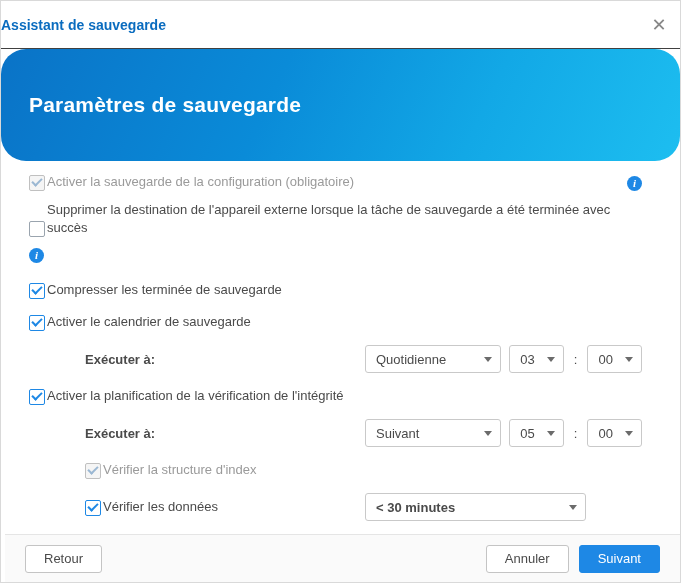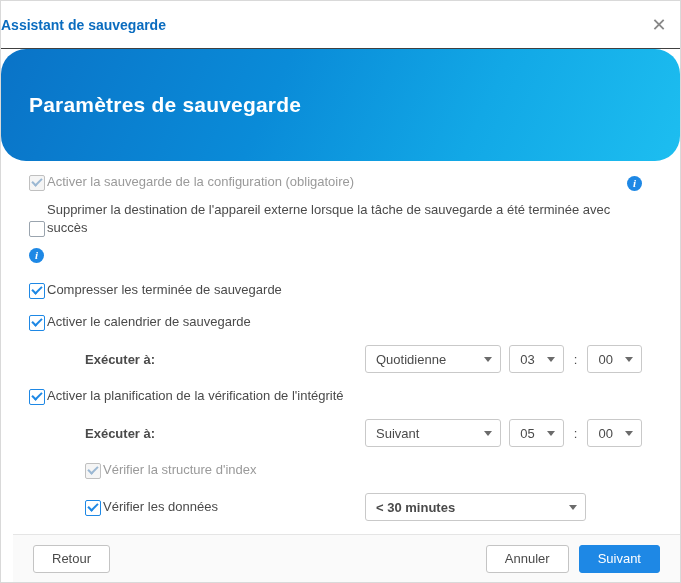--- a/index.html
+++ b/index.html
@@ -170,21 +170,21 @@
       border-top: 5px solid #6b6b6b;
       margin-left: 8px;
     }
     .sel-freq { width: 148px; }
     .sel-num { width: 58px; }
     .sel-duration { width: 221px; margin-left: 28px; font-weight: bold; }
     .colon { padding: 0 2px; color: #4a4a4a; }
     .footer {
       position: absolute;
       bottom: 0;
-      left: 12px;
+      left: 4px;
       right: 0;
       height: 48px;
       border-top: 1px solid #e5e5e5;
       background: #fafafa;
       display: flex;
       align-items: center;
       justify-content: space-between;
       padding: 0 20px;
     }
     .btn {

